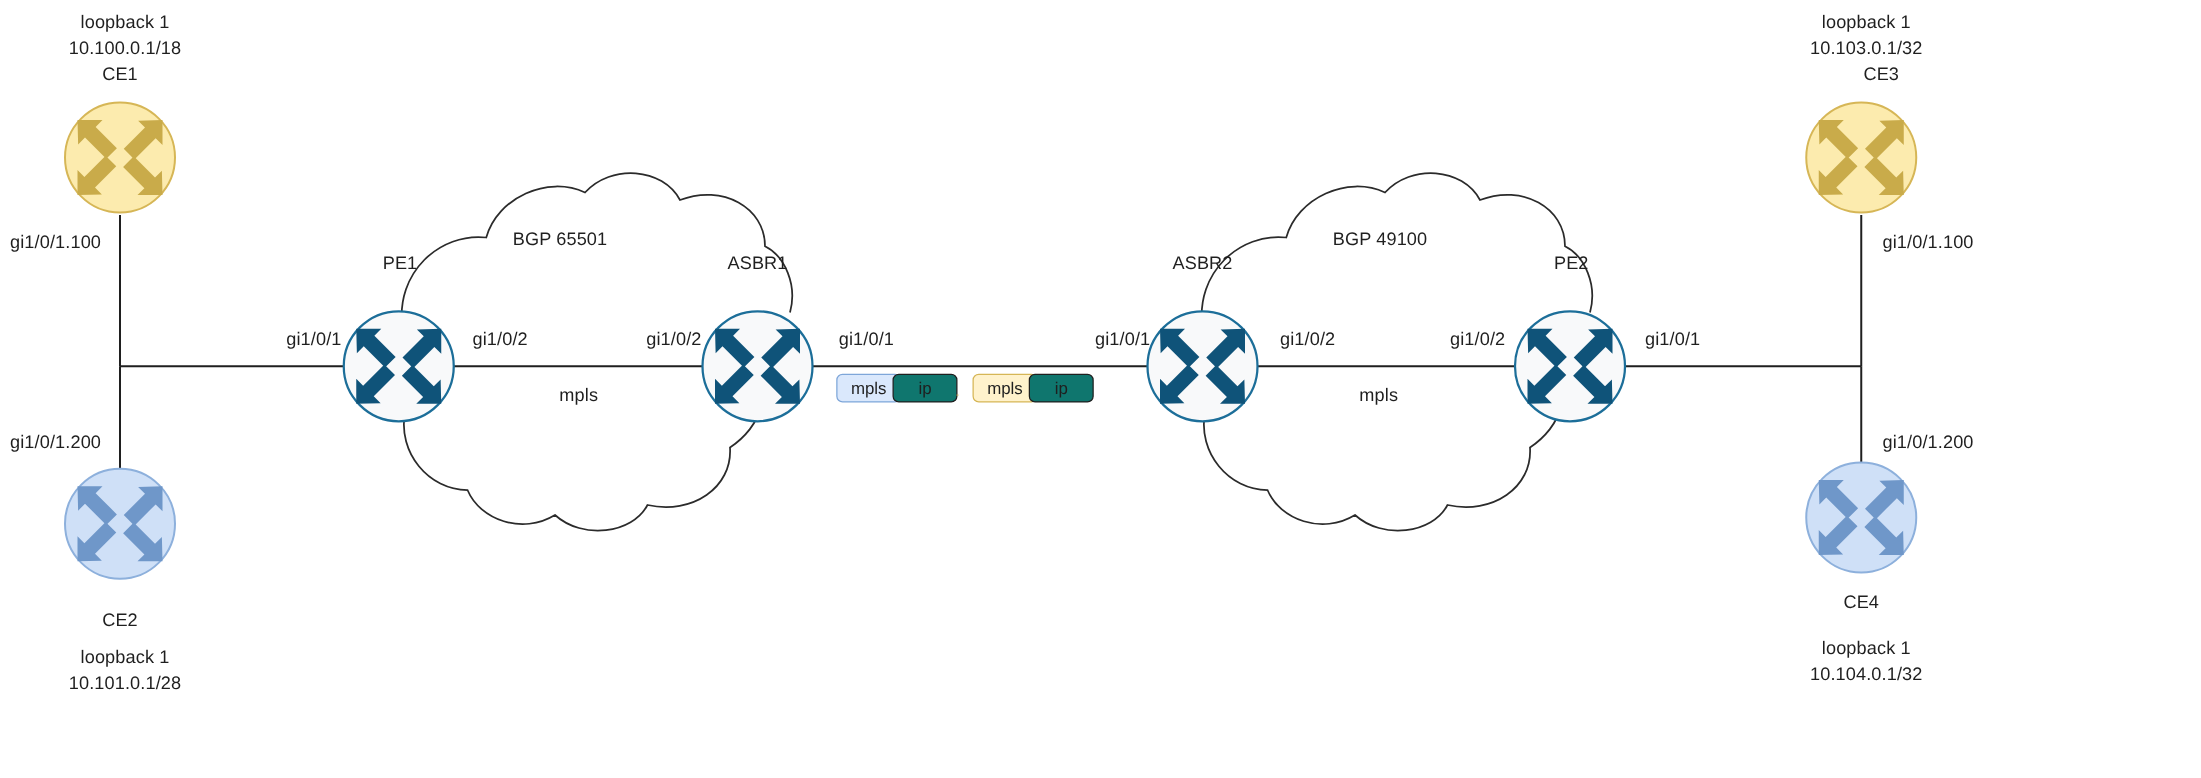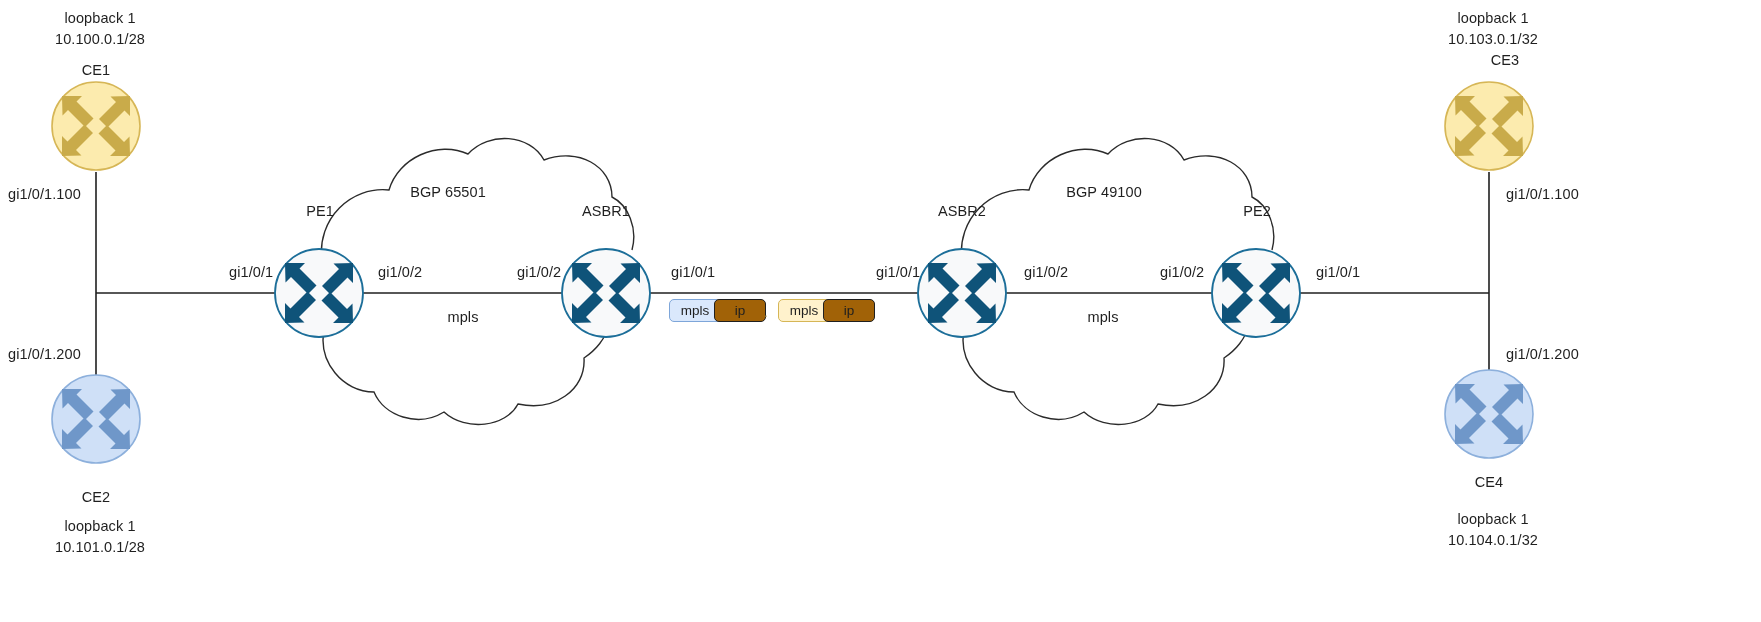--- a/index.html
+++ b/index.html
@@ -46,21 +46,21 @@
     border-radius: 5px;
     display: flex;
     align-items: center;
     justify-content: center;
     font-size: 13.5px;
     color: #1f1f1f;
     padding: 0 9px;
   }
   .pill.mpls-blue  { background: #dae8fc; border: 1px solid #7ea6d9; min-width: 52px; }
   .pill.mpls-amber { background: #fff2cc; border: 1px solid #d6b656; min-width: 52px; }
-  .pill.ip         { background: #a16207; border: 1px solid #1f1f1f; min-width: 52px; margin-left: -7px; }
+  .pill.ip         { background: #0f766e; border: 1px solid #1f1f1f; min-width: 52px; margin-left: -7px; }
   .dot-sep {
     position: absolute;
     font-size: 13px;
     color: #b9a76a;
     transform: translateX(-50%);
   }
 </style>
 </head>
 <body>
 
@@ -168,23 +168,23 @@
     </g>
 
     <g transform="translate(1256,293)">
       <circle r="44" fill="#f8f9fa" stroke="#1c6e99" stroke-width="1.8"></circle>
       <use href="#router-arrows" fill="#0f5379"></use>
     </g>
   </svg>
 
   <div class="lbl center multi" style="left:100px; top:8px;">
     <div>loopback 1</div>
-    <div>10.100.0.1/28</div>
-  </div>
-  <div class="lbl center" style="left:96px; top:60px;">CE1</div>
+    <div>10.100.0.1/18</div>
+  </div>
+  <div class="lbl center" style="left:96px; top:50px;">CE1</div>
   <div class="lbl" style="left:8px; top:184px;">gi1/0/1.100</div>
 
   <div class="lbl" style="left:8px; top:344px;">gi1/0/1.200</div>
   <div class="lbl center" style="left:96px; top:487px;">CE2</div>
   <div class="lbl center multi" style="left:100px; top:516px;">
     <div>loopback 1</div>
     <div>10.101.0.1/28</div>
   </div>
 
   <div class="lbl center multi" style="left:1493px; top:8px;">

